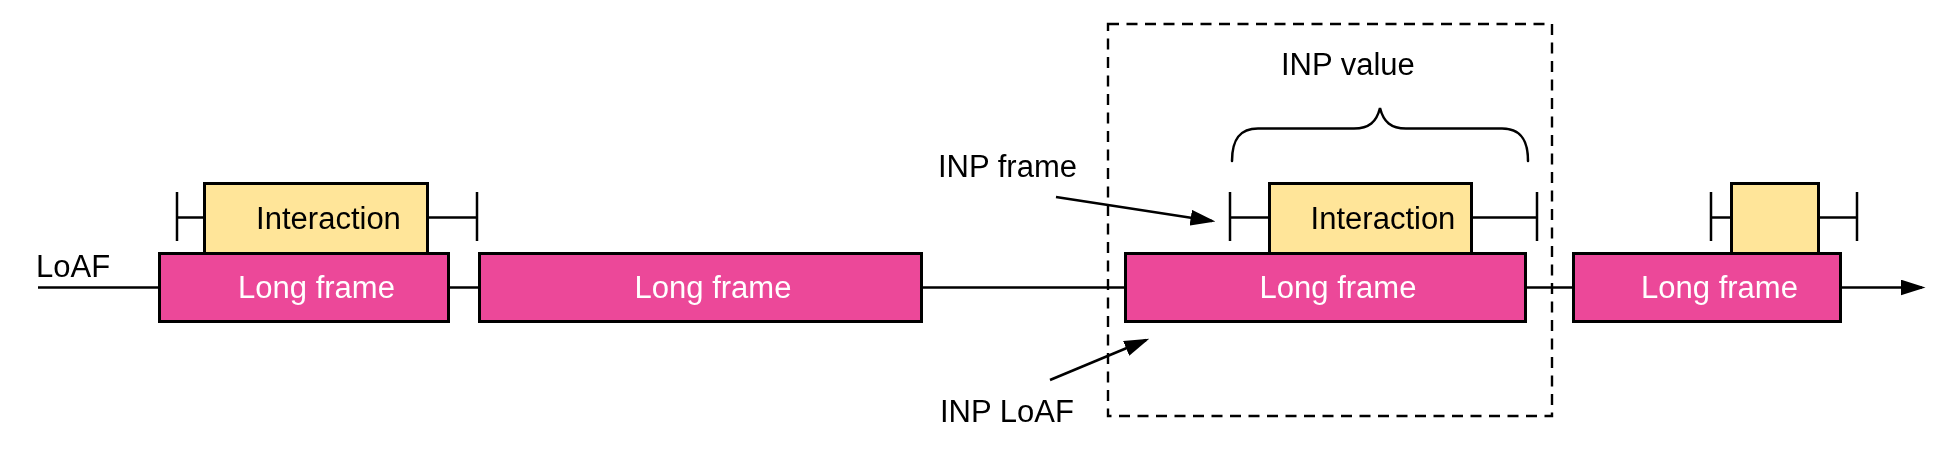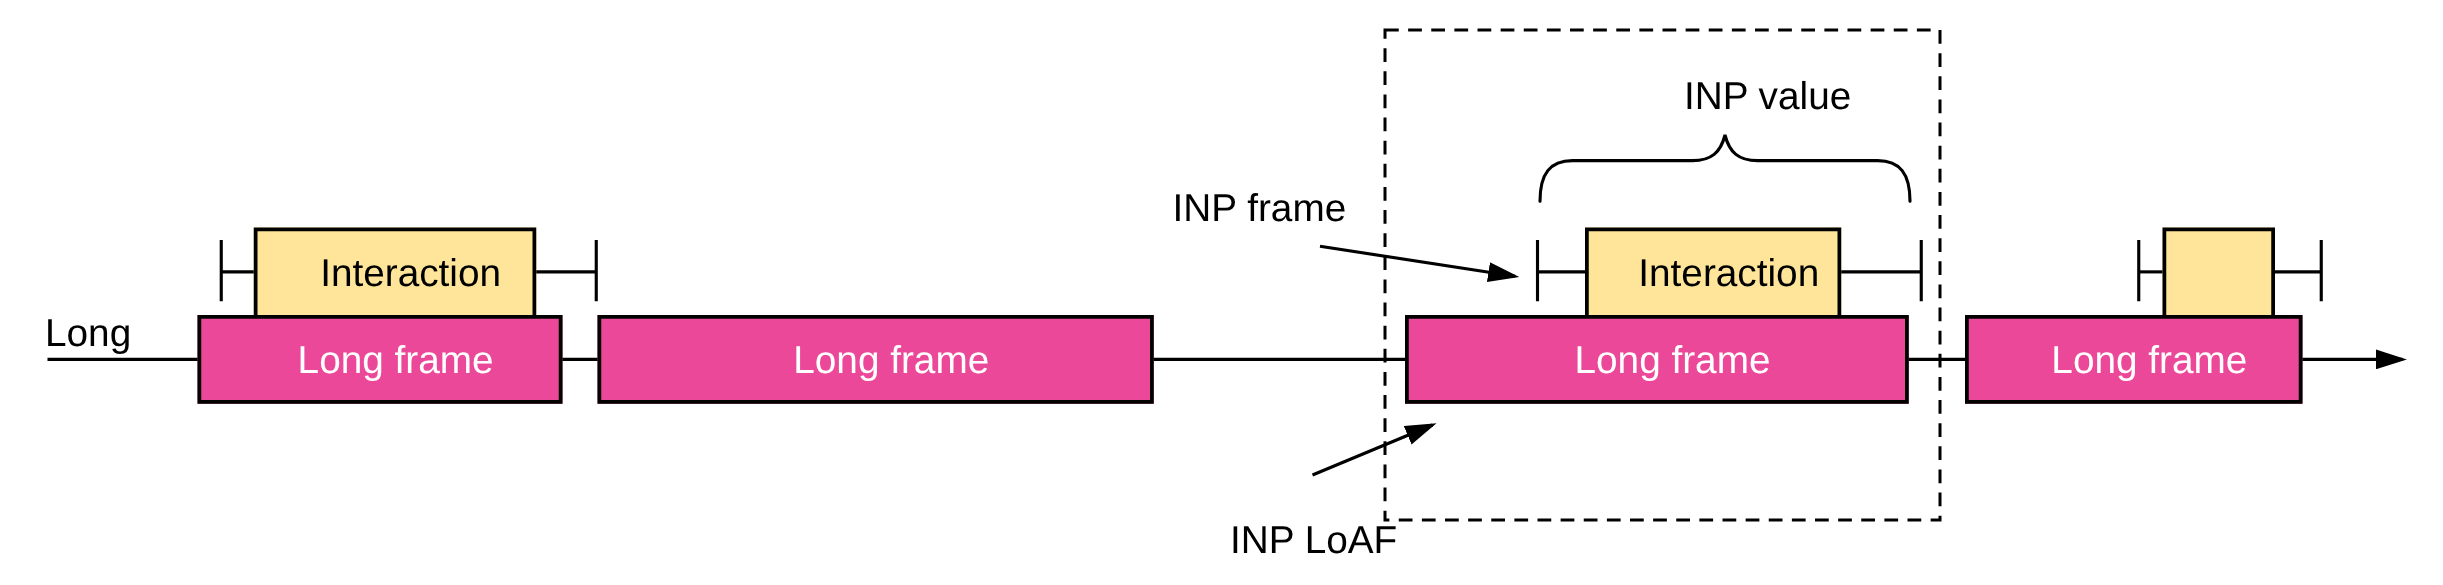--- a/index.html
+++ b/index.html
@@ -36,21 +36,21 @@
     background: #ffe599;
     color: #000000;
   }
   .lbl {
     position: absolute;
     font-size: 31px;
     line-height: 36px;
     color: #000000;
     white-space: nowrap;
   }
-  .lbl.center { text-align: right; margin-top: 12px; }
+  .lbl.center { text-align: left; }
 </style>
 </head>
 <body>
 
 <div class="canvas">
 
   <svg class="layer" width="1954" height="468" viewBox="0 0 1954 468" xmlns="http://www.w3.org/2000/svg">
     <defs>
       <marker id="arrow" viewBox="0 0 10 6.4" refX="8.6" refY="3.2" markerWidth="10" markerHeight="6.4" orient="auto-start-reverse">
         <path d="M0,0 L10,3.2 L0,6.4 Z" fill="#000000"></path>
@@ -98,18 +98,18 @@
   <div class="box frame" style="left:478px; top:252px; width:445px; height:71px;">
     <span>Long frame</span>
   </div>
   <div class="box frame" style="left:1124px; top:252px; width:403px; height:71px;">
     <span>Long frame</span>
   </div>
   <div class="box frame" style="left:1572px; top:252px; width:270px; height:71px;">
     <span>Long frame</span>
   </div>
 
-  <div class="lbl" style="left:36px; top:249px;">Long</div>
+  <div class="lbl" style="left:36px; top:249px;">LoAF</div>
   <div class="lbl" style="left:938px; top:149px;">INP frame</div>
   <div class="lbl center" style="left:1281px; top:47px; width:200px;">INP value</div>
-  <div class="lbl" style="left:984px; top:394px;margin-top:20px;">INP LoAF</div>
+  <div class="lbl" style="left:940px; top:394px;">INP LoAF</div>
 
 </div>
 
 </body></html>

